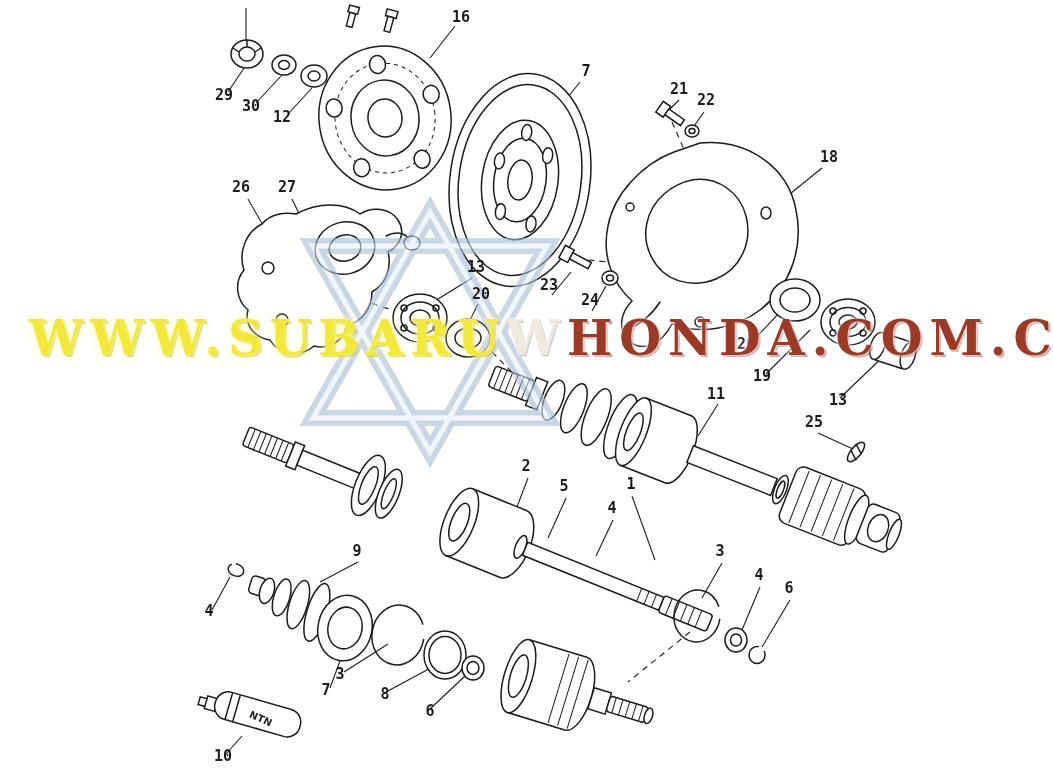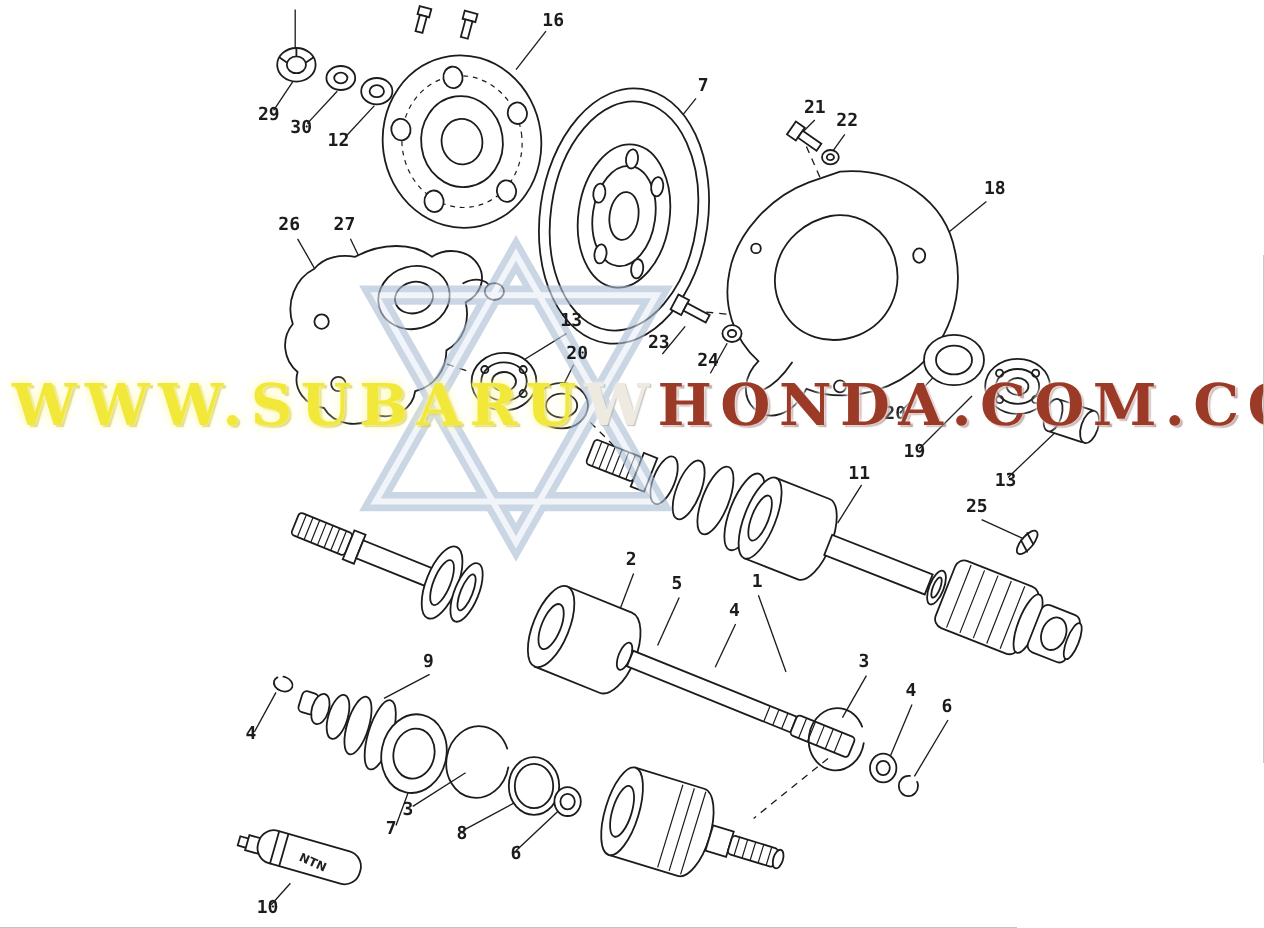--- a/index.html
+++ b/index.html
@@ -28,20 +28,21 @@
   .watermark {
     position:absolute; left:10px; top:314px; z-index:5;
     white-space:nowrap;
     font-family:"DejaVu Serif", serif; font-weight:700;
     font-size:48px; letter-spacing:7px; line-height:1;
     user-select:none;
   }
   .wm-yellow {
     color:var(--wm-yellow,#f2e83a);
     text-shadow:0 0 2px #fffbcf, 0 0 9px #fdf9a0, 2px 2px 1px rgba(180,170,20,.55);
+    margin-left:19px;
   }
   .wm-white {
     color:var(--wm-white,#eeeadf);
     text-shadow:0 0 3px #ffffff, 1px 1px 1px rgba(110,110,110,.6);
   }
   .wm-red {
     color:var(--wm-red,#9c3a28);
     text-shadow:0 0 3px #ffffff, 0 0 7px #ffffff, 2px 2px 1px rgba(90,25,15,.5);
   }
 </style>

